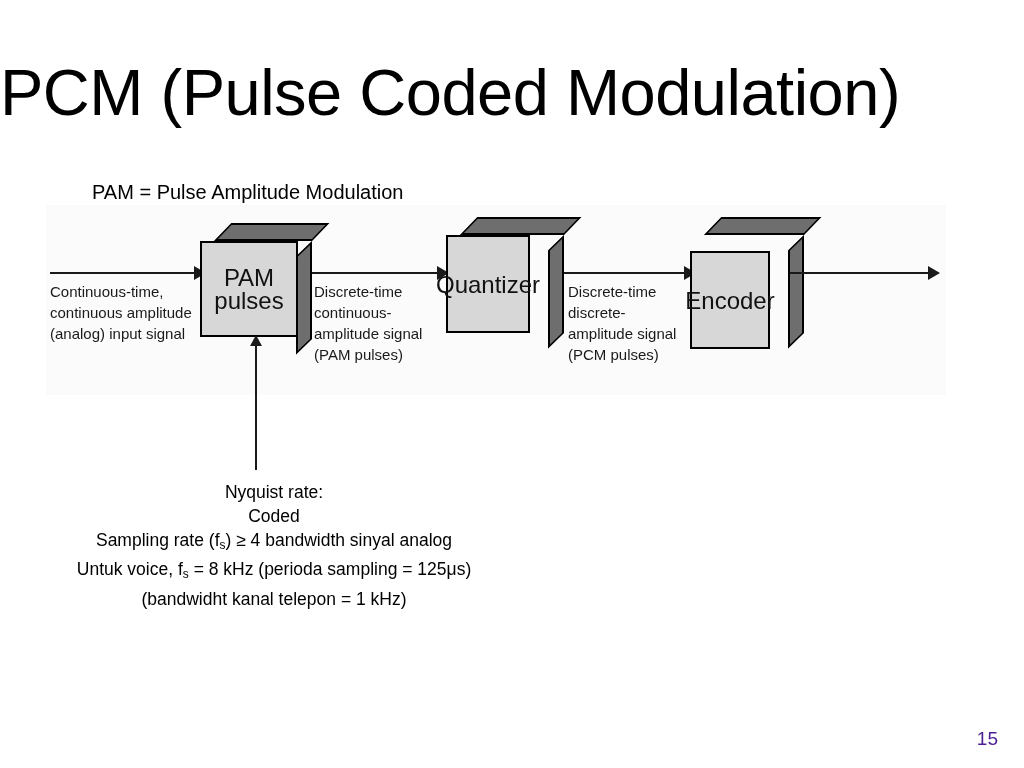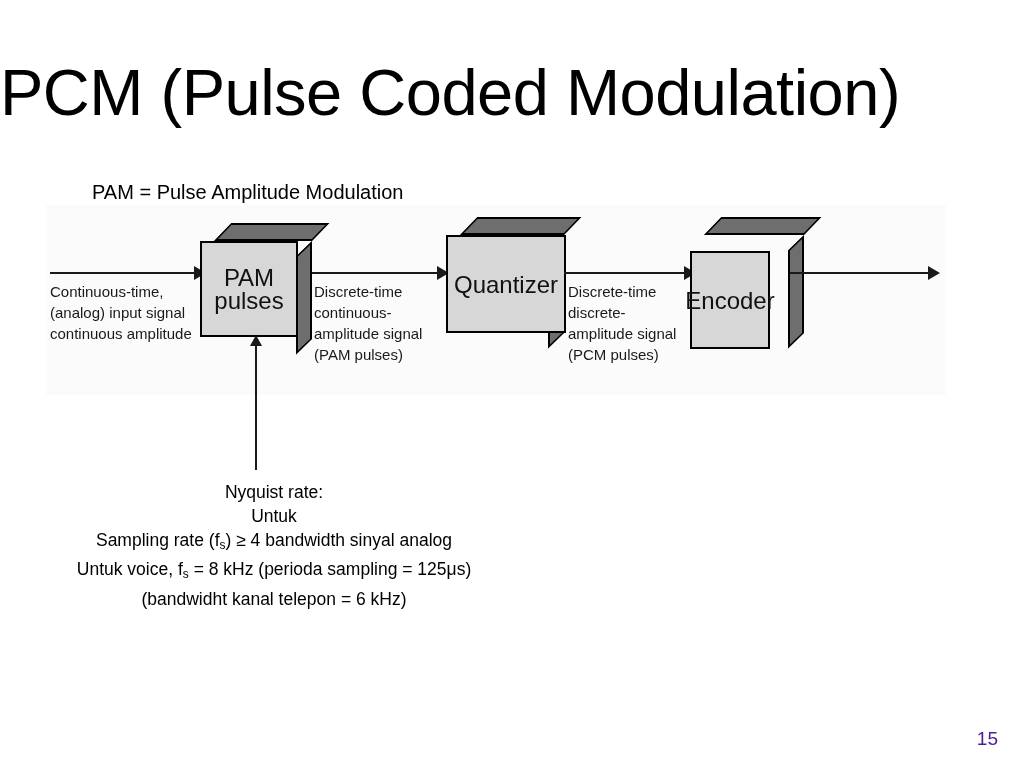--- a/index.html
+++ b/index.html
@@ -177,38 +177,38 @@
         <span>PAM</span>
         <span>pulses</span>
       </div>
     </div>
 
     <div class="wire wire-v" style="left:209px; top:140px; height:125px;"></div>
     <div class="arrowhead-u" style="left:204px; top:130px;"></div>
 
     <div class="sig-caption" style="left:4px; top:76px; width:195px;">
       <div>Continuous-time,</div>
+      <div>continuous amplitude</div>
       <div>(analog) input signal</div>
-      <div>continuous amplitude</div>
     </div>
 
     <div class="wire wire-h" style="left:266px; top:67px; width:127px;"></div>
     <div class="arrowhead-r" style="left:391px; top:61px;"></div>
 
     <div class="sig-caption" style="left:268px; top:76px; width:130px;">
       <div>Discrete-time</div>
       <div>continuous-</div>
       <div>amplitude signal</div>
       <div>(PAM pulses)</div>
     </div>
 
     <div class="box3d" style="left:400px; top:12px; width:118px; height:118px;">
       <div class="top" style="left:14px; top:0px; width:104px; height:18px;"></div>
       <div class="side" style="right:0px; top:18px; width:16px; height:98px;"></div>
-      <div class="front" style="left:0px; top:18px; width:120px; height:98px;">
+      <div class="front" style="left:0px; top:18px; width:84px; height:98px;">
         <span>Quantizer</span>
       </div>
     </div>
 
     <div class="wire wire-h" style="left:518px; top:67px; width:122px;"></div>
     <div class="arrowhead-r" style="left:638px; top:61px;"></div>
 
     <div class="sig-caption" style="left:522px; top:76px; width:130px;">
       <div>Discrete-time</div>
       <div>discrete-</div>
@@ -227,28 +227,28 @@
     <div class="wire wire-h" style="left:744px; top:67px; width:140px;"></div>
     <div class="arrowhead-r" style="left:882px; top:61px;"></div>
 
 
   </div>
 
   <div class="nyquist">
     <div>Nyquist rate:</div>
 
 
-    <div>Untuk</div>
+    <div>Coded</div>
 
     <div>
       <span>Sampling rate (f</span><sub>s</sub><span>) ≥ 4 bandwidth sinyal analog</span>
     </div>
 
     <div>
       <span>Untuk voice, f</span><sub>s</sub><span> = 8 kHz (perioda sampling = 125μs)</span>
     </div>
 
-    <div>(bandwidht kanal telepon = 6 kHz)</div>
+    <div>(bandwidht kanal telepon = 1 kHz)</div>
   </div>
 
   <div class="page-number">15</div>
 
 </div>
 
 </body></html>

